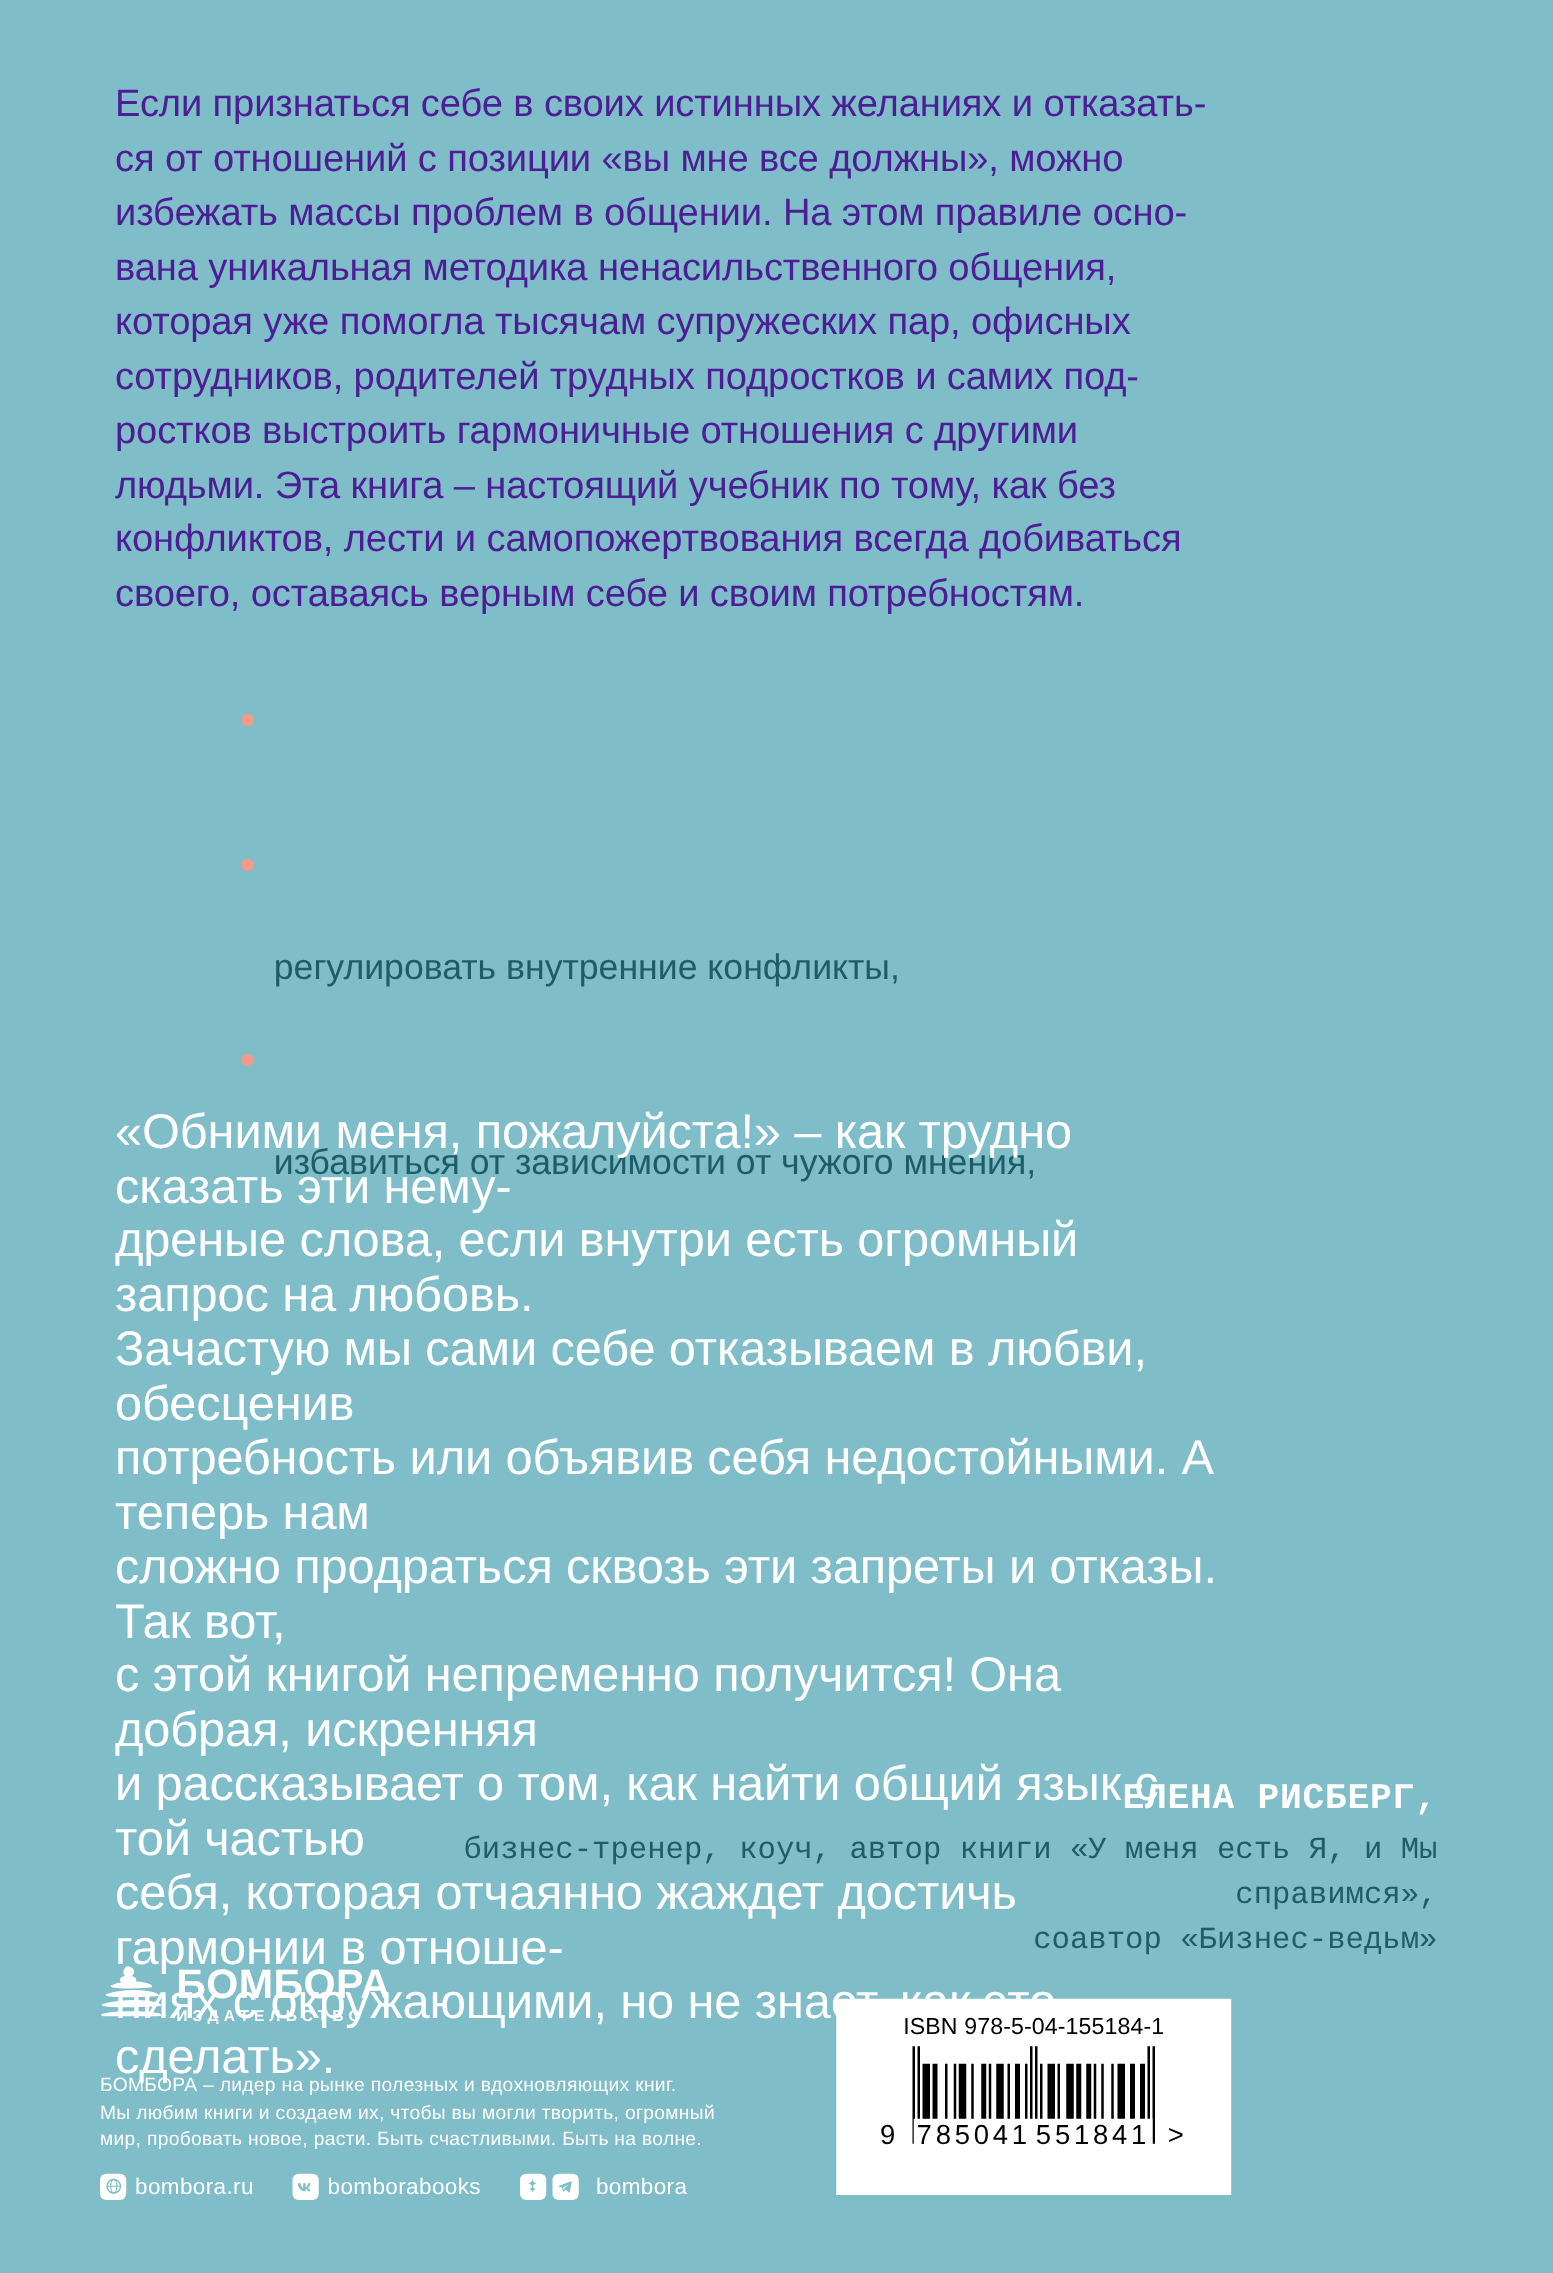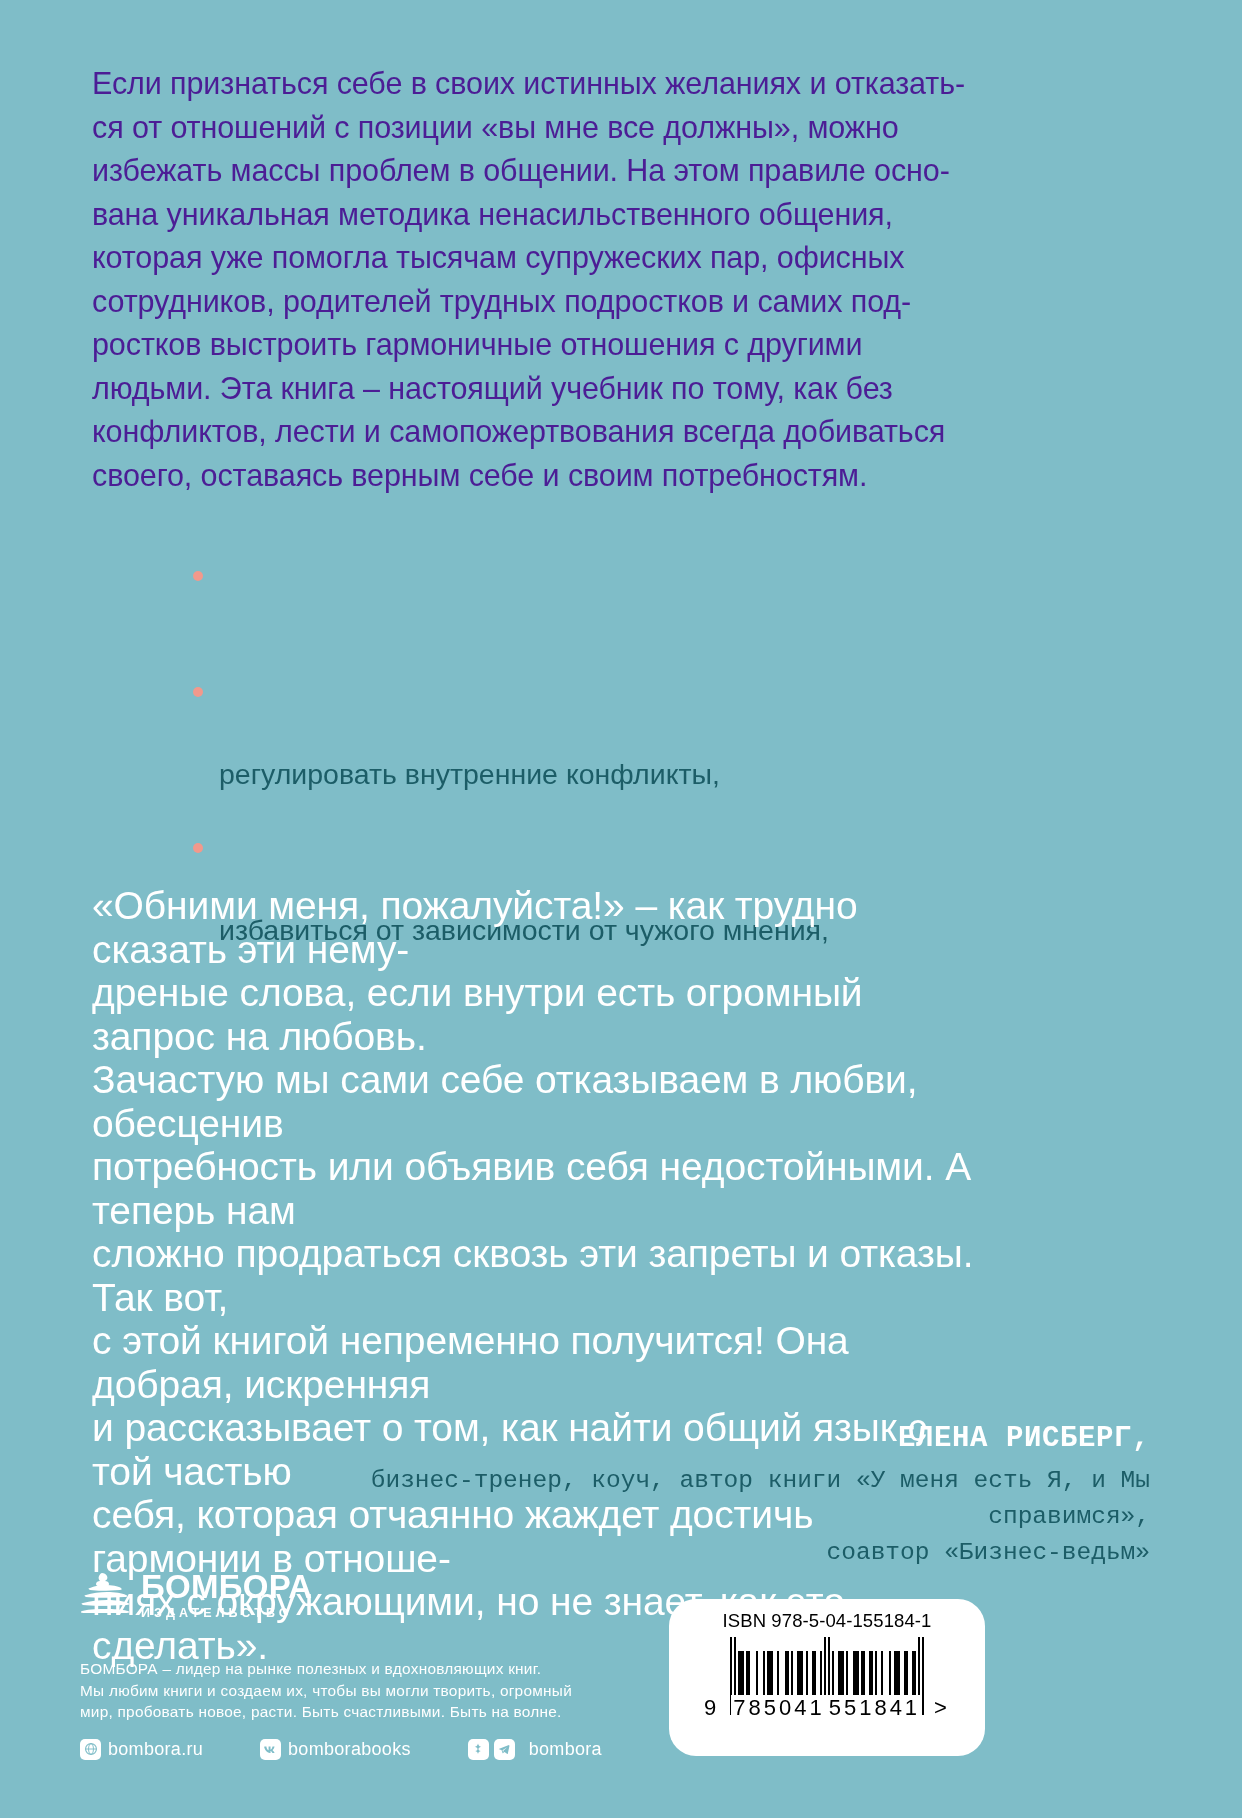--- a/index.html
+++ b/index.html
@@ -147,21 +147,20 @@
     line-height: 21.5px;
     color: #ffffff;
     letter-spacing: 0.25px;
     white-space: pre-line;
     margin-bottom: 16px;
   }
 
   .socials {
     display: flex;
     align-items: center;
-    gap: 26px;
   }
   .social {
     display: flex;
     align-items: center;
     gap: 7px;
     margin-right: 31px;
   }
   .social:last-child { margin-right: 0; }
   .social .badge {
     width: 21px;
@@ -183,21 +182,20 @@
   
   .barcode-box {
     position: absolute;
     left: 669px;
     top: 1599px;
     width: 316px;
     height: 157px;
     background: #ffffff;
     padding: 11px 0 0 0;
     text-align: center;
-    border-radius: 27px;
   }
   .isbn-text {
     font-size: 18.5px;
     color: #000000;
     letter-spacing: 0.1px;
     font-family: "Liberation Sans", sans-serif;
     margin-bottom: 5px;
   }
   .bars {
     height: 78px;

